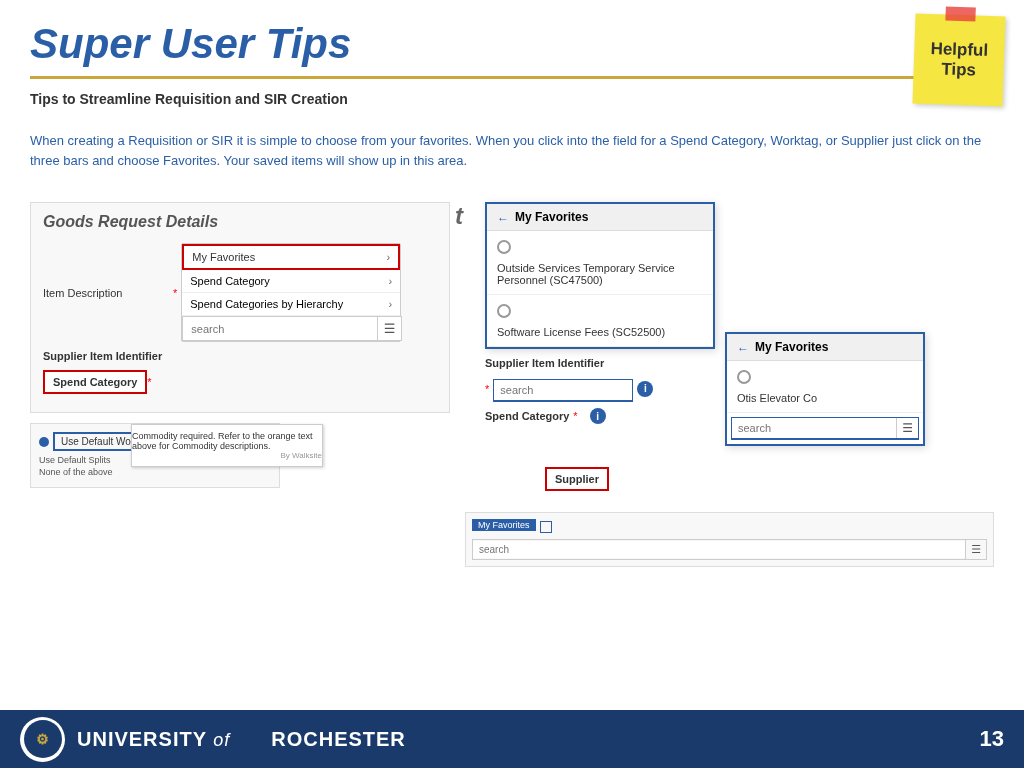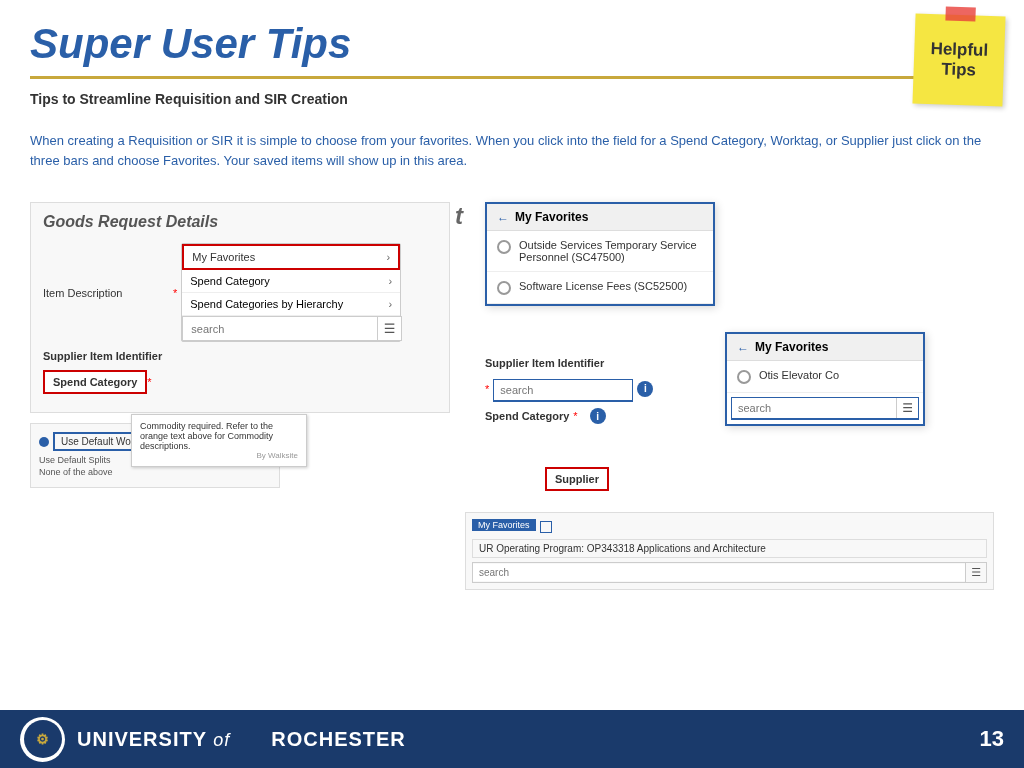--- a/index.html
+++ b/index.html
@@ -263,20 +263,21 @@
     }
 
     .favorites-item {
       padding: 8px 10px;
       font-size: 11px;
       color: #333;
       display: flex;
       align-items: flex-start;
       gap: 8px;
       border-bottom: 1px solid #eee;
+      flex-direction: column;
     }
 
     .radio-circle {
       width: 14px;
       height: 14px;
       border: 2px solid #999;
       border-radius: 50%;
       flex-shrink: 0;
       margin-top: 1px;
     }
@@ -358,24 +359,24 @@
 
     .small-option-text {
       font-size: 9px;
       color: #555;
       margin: 2px 0;
     }
 
     .tooltip-box {
       background: #fff;
       border: 1px solid #ccc;
-      padding: 6px 8px;
+      padding: 6px 0;
       font-size: 9px;
       color: #333;
-      width: 176px;
+      width: 192px;
       position: absolute;
       bottom: 20px;
       left: 100px;
       box-shadow: 1px 1px 3px rgba(0,0,0,0.2);
     }
 
     .walksite-text {
       font-size: 8px;
       color: #999;
       text-align: right;
@@ -661,21 +662,20 @@
             <div class="panel-search-icon">☰</div>
           </div>
         </div>
       </div>
 
       <div class="bottom-right-shot" style="position: absolute; top: 310px; left: 0; right: 0; background: #f8f8f8; border: 1px solid #ddd; padding: 6px; font-size: 10px;">
         <div style="margin-bottom: 4px; display: flex; align-items: center; gap: 4px;">
           <div class="my-favorites-tag">My Favorites</div>
           <div style="border: 1px solid #2a5fa8; width: 12px; height: 12px; display: inline-block;"></div>
         </div>
-        <div class="workday-row-item">UR Operating Program: OP343318 Applications and Architecture</div>
         <div class="bottom-search-row">
           <input class="bottom-search-field" placeholder="search" type="text" style="">
           <div class="bottom-search-icon">☰</div>
         </div>
       </div>
 
     </div>
 
   </div>
 

